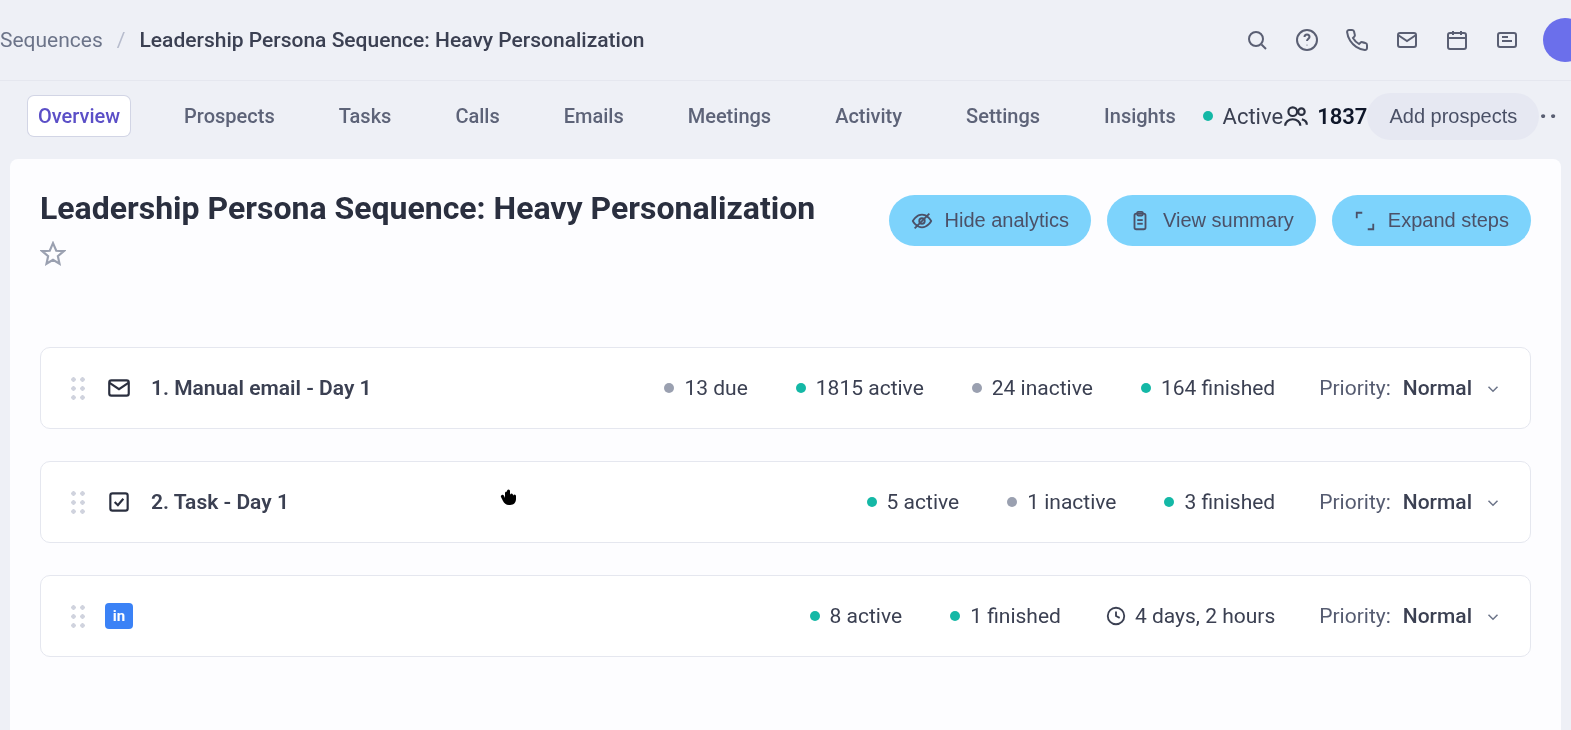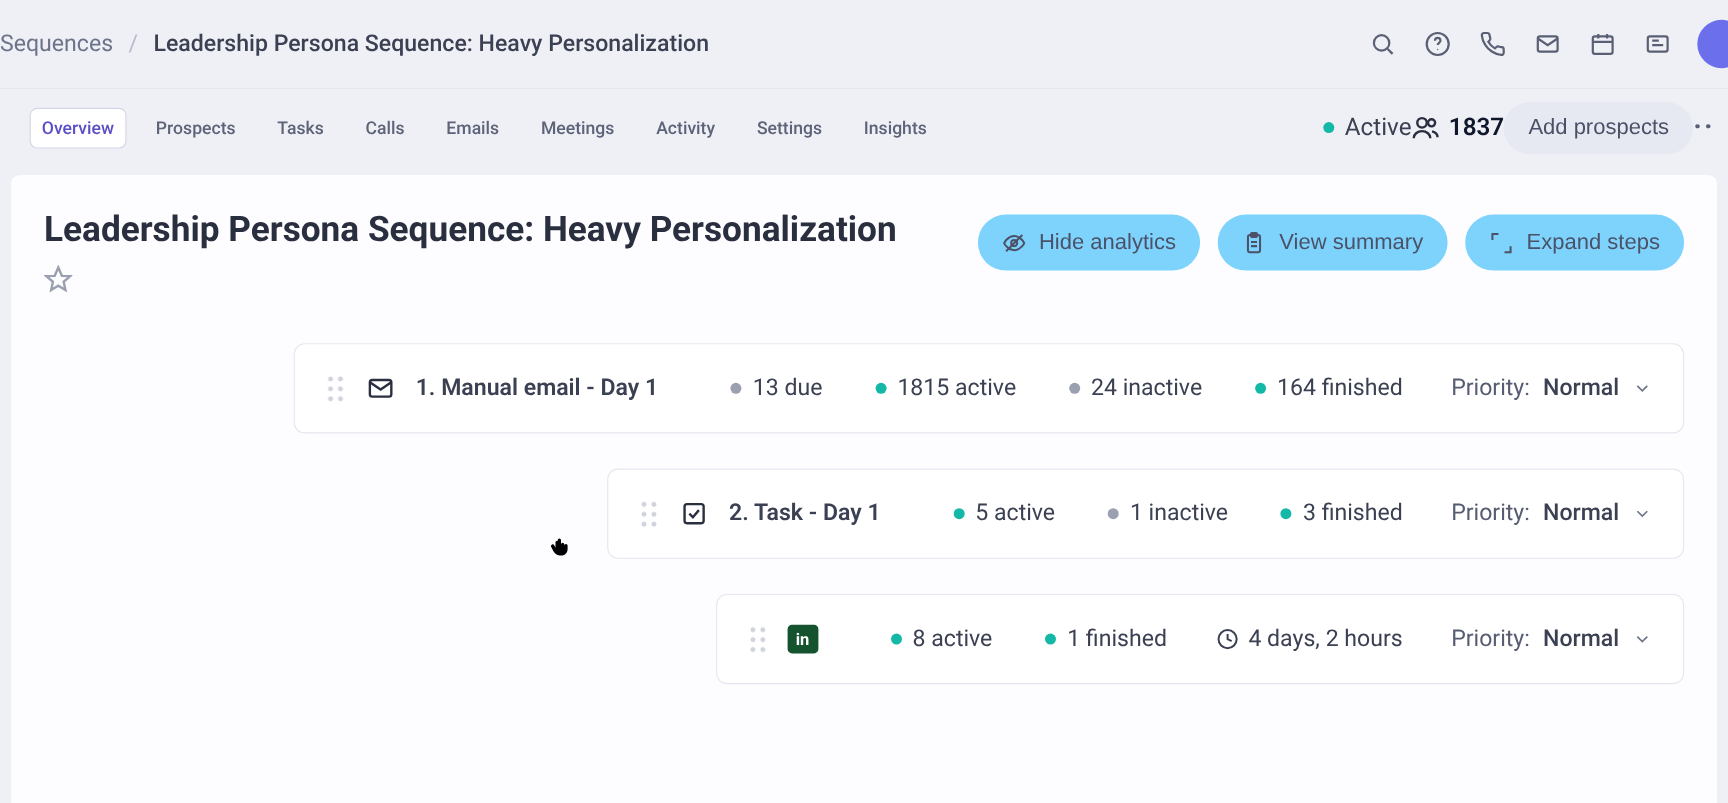--- a/index.html
+++ b/index.html
@@ -59,21 +59,21 @@
     width:44px;height:44px;border-radius:50%;
     background:#6b6feb;flex:0 0 44px;
     margin-right:-24px;
   }
 
   
   .tabsrow{
     display:flex;align-items:center;justify-content:space-between;
     padding:0 24px 0 28px;height:70px;
   }
-  .tabs{display:flex;align-items:center;gap:18px;font-size:16px;color:#5d6378;}
+  .tabs{display:flex;align-items:center;gap:44px;font-size:20px;color:#5d6378;}
   .tab{padding:8px 10px;border-radius:6px;cursor:pointer;font-weight:500;}
   .tab.active{color:var(--accent);background:#fff;box-shadow:0 0 0 1px #d2d5e5;}
   .tabs-right{display:flex;align-items:center;}
   .status-chip{display:flex;align-items:center;gap:10px;font-size:22px;color:#3b4052;}
   .status-chip .dot{width:10px;height:10px;border-radius:50%;background:var(--teal);}
   .people{display:flex;align-items:center;gap:8px;font-size:22px;font-weight:600;color:#0f172a;}
   .people svg{width:26px;height:26px;stroke:#2a2f3f;stroke-width:2;fill:none;}
   .pillbtn{
     background:var(--pill);color:#4a5066;border:none;border-radius:24px;
     padding:12px 22px;font-size:20px;font-weight:500;cursor:pointer;
@@ -103,38 +103,38 @@
 
   .action-pills{display:flex;align-items:center;gap:16px;margin-top:6px;}
   .action-pill{
     background:#7dd3fc;color:#4b5168;border:none;border-radius:26px;
     padding:14px 22px;font-size:20px;font-weight:500;
     display:flex;align-items:center;gap:12px;cursor:pointer;
   }
   .action-pill svg{width:22px;height:22px;stroke:#4b5168;stroke-width:2;fill:none;}
 
   
-  .steps{margin-top:41px;display:flex;flex-direction:column;gap:32px;align-items:flex-end;}
+  .steps{margin-top:76px;display:flex;flex-direction:column;gap:32px;}
   .step{
     background:#fff;border:1px solid var(--border);border-radius:10px;
     padding:26px 28px;display:flex;align-items:center;gap:18px;
     font-size:21px;color:#3b4052;
   }
   .drag{
     width:18px;height:26px;cursor:grab;flex:0 0 18px;
     background:
       radial-gradient(circle,#c4c8d6 2px,transparent 2.5px) 0 0/9px 9px;
     opacity:.8;
   }
   .step-icon{
     width:28px;height:28px;flex:0 0 28px;display:flex;align-items:center;justify-content:center;
   }
   .step-icon svg{width:26px;height:26px;stroke:#2a2f3f;stroke-width:2;fill:none;}
   .linkedin-box{
-    width:47px;height:26px;border-radius:4px;background:#14532d;color:#fff;
+    width:47px;height:26px;border-radius:4px;background:#3b82f6;color:#fff;
     font-weight:700;font-size:15px;display:flex;align-items:center;justify-content:center;
   }
   .step-title{font-weight:600;flex:0 0 auto;}
   .spacer{flex:1 1 auto;}
   .stat{display:flex;align-items:center;gap:10px;white-space:nowrap;margin-left:30px;}
   .sdot{width:10px;height:10px;border-radius:50%;}
   .sdot.gray{background:var(--gray-dot);}
   .sdot.teal{background:var(--teal);}
   .duration{display:flex;align-items:center;gap:8px;margin-left:26px;white-space:nowrap;}
   .duration svg{width:22px;height:22px;stroke:#3b4052;stroke-width:2;fill:none;}

